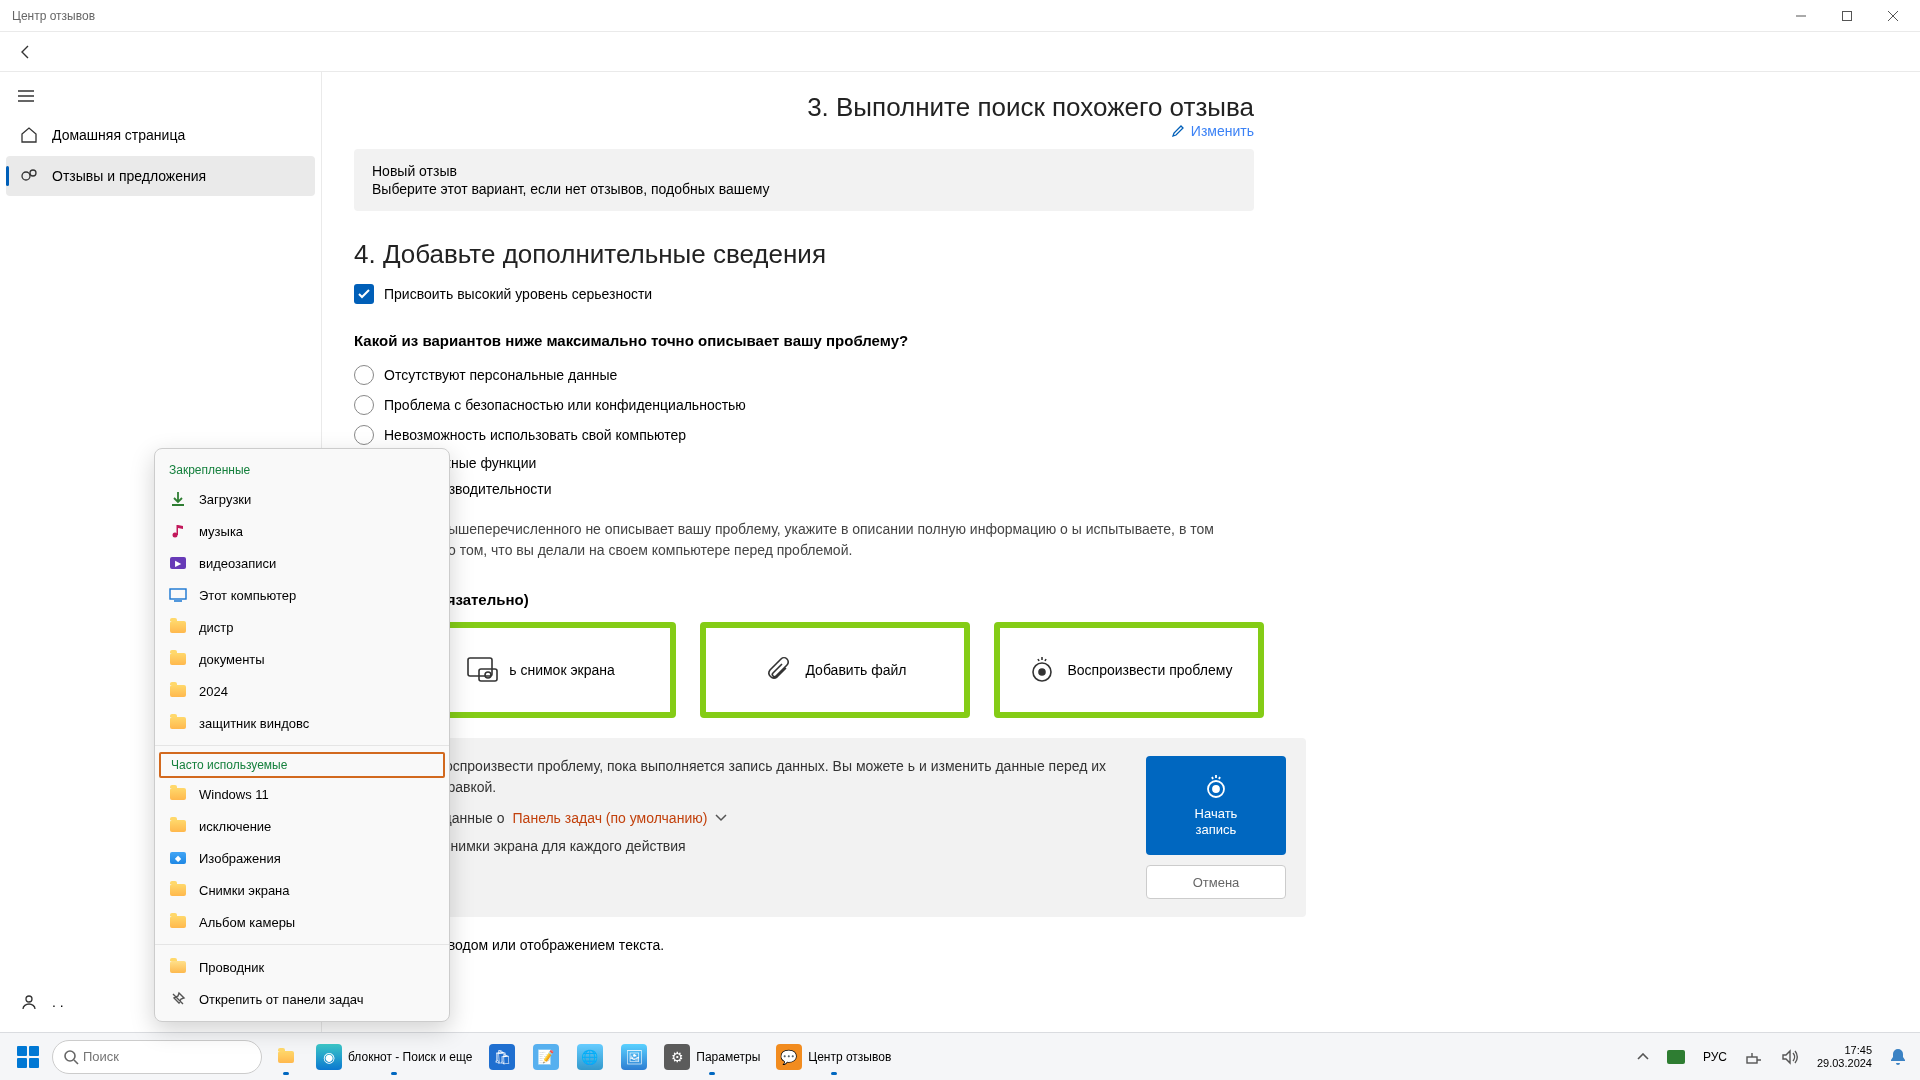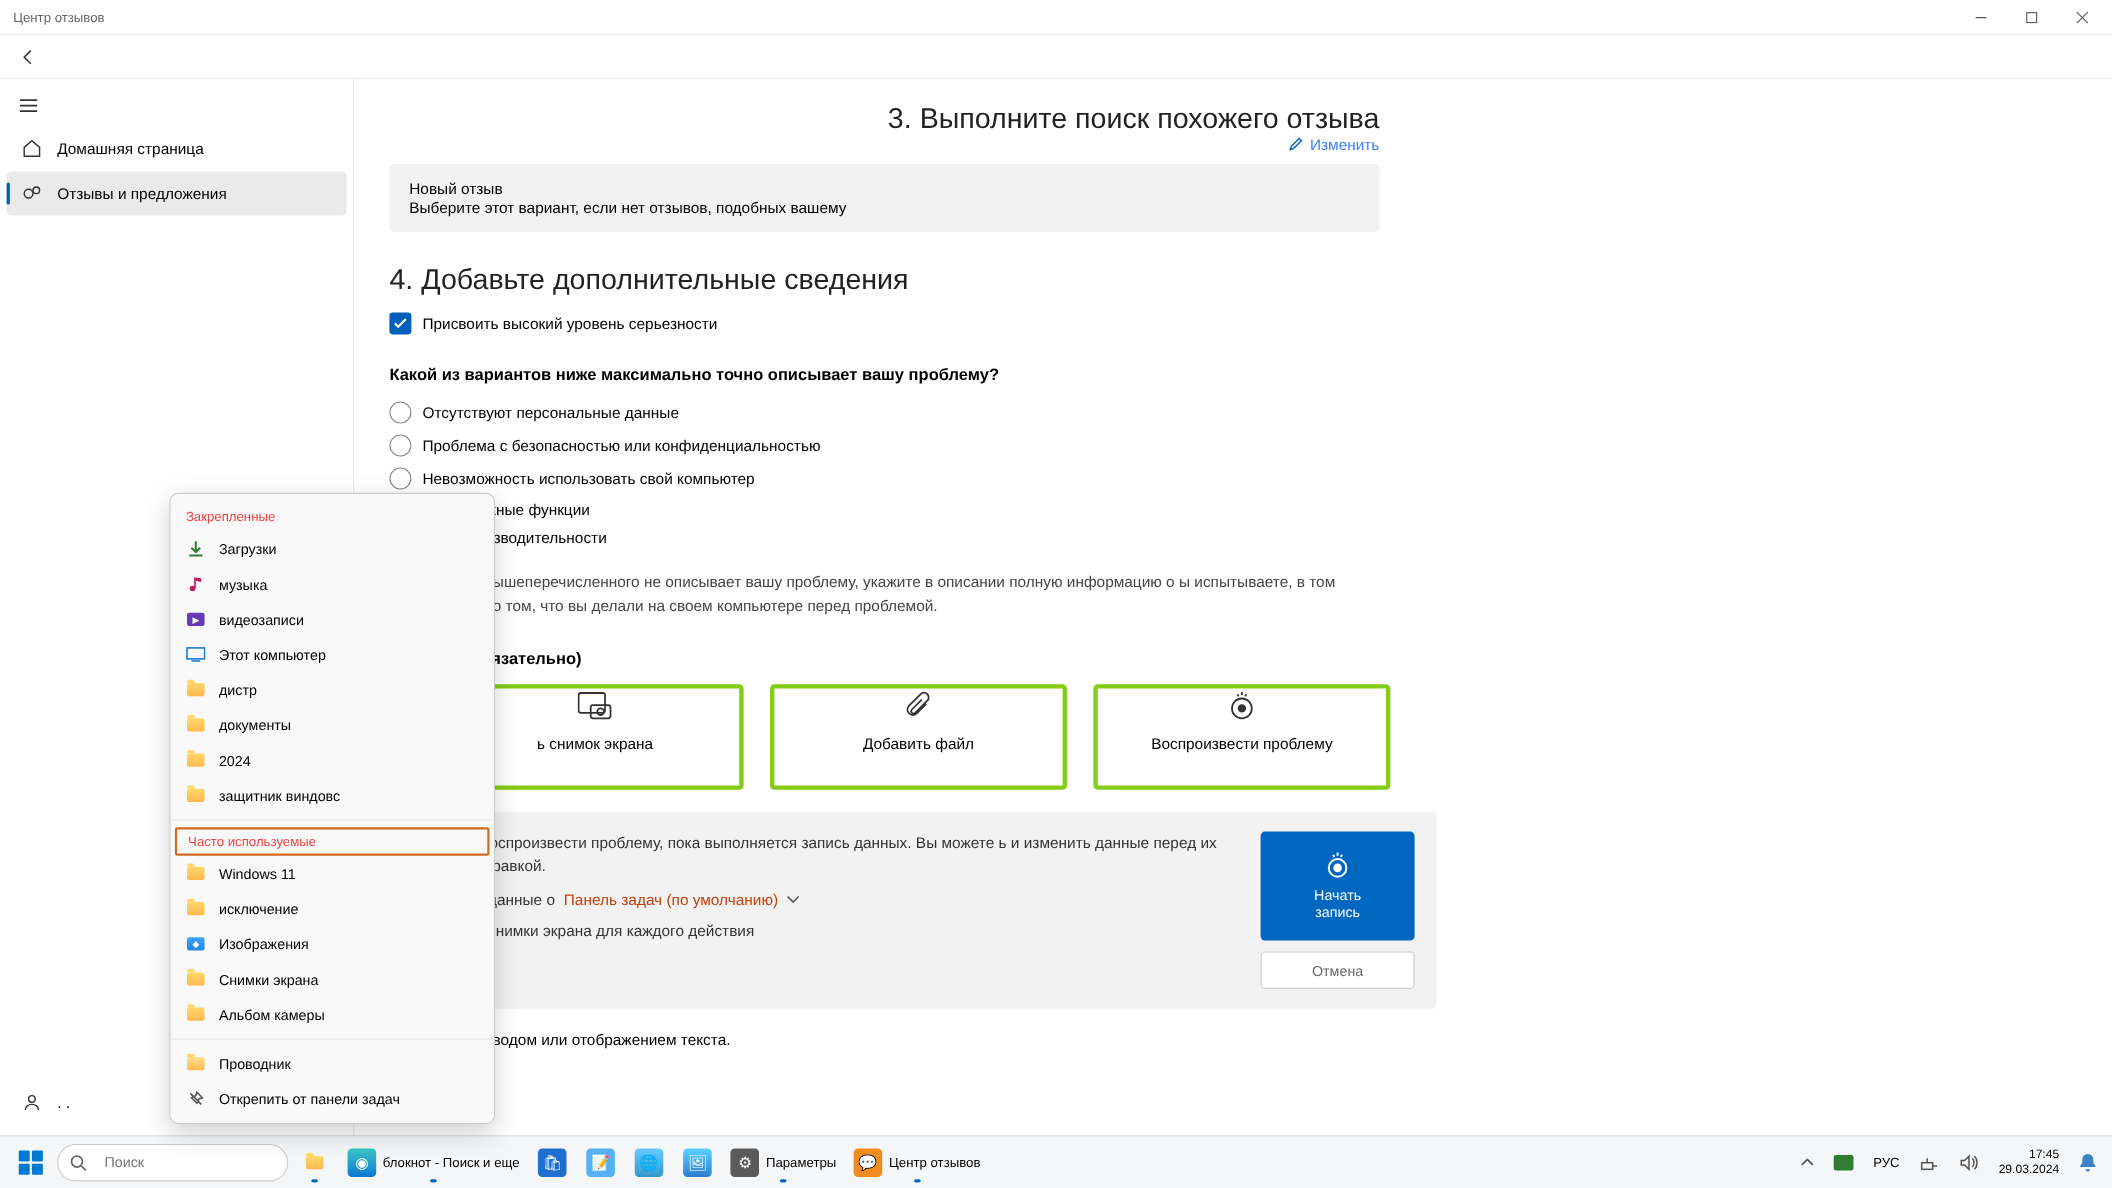--- a/index.html
+++ b/index.html
@@ -39,51 +39,51 @@
 .chk-box svg { stroke: #fff; }
 
 .q-title { font-size: 15px; font-weight: 600; margin-bottom: 16px; }
 .radio-row { display: flex; align-items: center; gap: 10px; font-size: 14px; margin-bottom: 10px; }
 .radio-c { width: 20px; height: 20px; border: 1px solid #888; border-radius: 50%; }
 
 .help-text { font-size: 14px; color: #444; max-width: 870px; line-height: 1.5; margin-top: 22px; }
 
 .attach-h { font-size: 15px; font-weight: 600; margin-top: 30px; margin-bottom: 14px; }
 .tile-row { display: flex; gap: 24px; }
-.tile { width: 270px; height: 96px; border: 4px solid #84cc16; border-radius: 4px; display: flex; flex-direction: column; align-items: center; gap: 10px; font-size: 14px; cursor: pointer; background: #fff; }
+.tile { width: 270px; height: 96px; border: 6px solid #84cc16; border-radius: 4px; display: flex; flex-direction: row; align-items: center; justify-content: center; gap: 10px; font-size: 14px; cursor: pointer; background: #fff; }
 .tile .t-icon { width: 32px; height: 32px; display: flex; align-items: center; justify-content: center; }
 
 .repro-box { margin-top: 20px; background: #f2f2f2; border-radius: 4px; padding: 18px 20px; max-width: 900px; display: flex; gap: 20px; align-items: stretch; }
 .repro-left { flex: 1; font-size: 14px; color: #333; }
 .repro-left .line1 { margin-bottom: 12px; line-height: 1.5; }
 .data-row { display: flex; align-items: center; gap: 8px; margin-bottom: 12px; }
 .data-link { color: #c2410c; cursor: pointer; }
 .repro-right { width: 140px; display: flex; flex-direction: column; gap: 10px; align-items: stretch; }
 .start-btn { background: #0067c0; color: #fff; border-radius: 4px; display: flex; flex-direction: column; align-items: center; justify-content: space-between; gap: 6px; font-size: 13px; padding: 18px 8px; cursor: pointer; flex: 1; }
 .cancel-btn { background: #fff; border: 1px solid #ccc; border-radius: 4px; height: 34px; display: flex; align-items: center; justify-content: center; font-size: 13px; color: #666; cursor: pointer; }
 
 .trans-text { font-size: 14px; margin-top: 20px; padding-left: 24px; }
 
 
 .jumplist { position: absolute; left: 154px; bottom: 58px; width: 296px; background: #f9f9f9; border: 1px solid #ccc; border-radius: 8px; box-shadow: 0 8px 24px rgba(0,0,0,0.18); overflow: hidden; z-index: 500; }
 .jl-section { padding: 6px 0; border-bottom: 1px solid #e5e5e5; }
 .jl-section:last-child { border-bottom: none; }
-.jl-header { font-size: 12px; color: #ef4444; padding: 8px 14px 6px 14px; }
+.jl-header { font-size: 12px; color: #15803d; padding: 8px 14px 6px 14px; }
 .jl-header.highlighted { border: 2px solid #d2691e; margin: 0 4px; border-radius: 2px; padding: 4px 10px; }
 .jl-item { height: 32px; display: flex; align-items: center; gap: 12px; padding: 0 14px; font-size: 13px; cursor: pointer; }
 .jl-icon { width: 18px; height: 18px; display: flex; align-items: center; justify-content: center; }
 .folder-i { width: 16px; height: 12px; background: linear-gradient(#ffd86b,#ffb84d); border-radius: 2px; position: relative; }
 .folder-i::before { content:""; position: absolute; top:-3px; left:0; width:7px; height:3px; background:#ffd86b; border-radius: 2px 2px 0 0; }
 
 
 .taskbar { position: fixed; bottom: 0; left: 0; right: 0; height: 48px; background: #f5f6f8; border-top: 1px solid #dadce0; display: flex; align-items: center; padding: 0 8px; gap: 4px; z-index: 100; }
 .tb-btn { height: 40px; min-width: 40px; display: flex; align-items: center; justify-content: center; border-radius: 4px; cursor: pointer; padding: 0 6px; gap: 6px; font-size: 12px; }
 .tb-btn.running { position: relative; }
 .tb-btn.running::after { content:""; position:absolute; bottom:2px; left: 50%; transform:translateX(-50%); width: 6px; height: 3px; background:#0067c0; border-radius: 2px; }
-.search-box { display: flex; align-items: center; background: #fff; border: 1px solid #ccc; border-radius: 18px; height: 34px; padding: 0 10px 0 10px; gap: 16px; width: 210px; }
+.search-box { display: flex; align-items: center; background: #fff; border: 1px solid #ccc; border-radius: 18px; height: 34px; padding: 0 10px 0 10px; gap: 4px; width: 210px; }
 .search-box input { border: none; outline: none; font-size: 13px; flex: 1; background: transparent; }
 .search-art { width: 34px; height: 24px; background: radial-gradient(circle at 30% 30%, #6cf, #39c 70%); border-radius: 12px; }
 .tb-right { margin-left: auto; display: flex; align-items: center; gap: 6px; }
 .tb-small { height: 40px; padding: 0 6px; display: flex; align-items: center; justify-content: center; cursor: pointer; border-radius: 4px; font-size: 12px; gap: 4px; }
 .dt { display: flex; flex-direction: column; align-items: flex-end; line-height: 1.1; font-size: 11px; }
 
 
 svg { display: block; }
 
 

